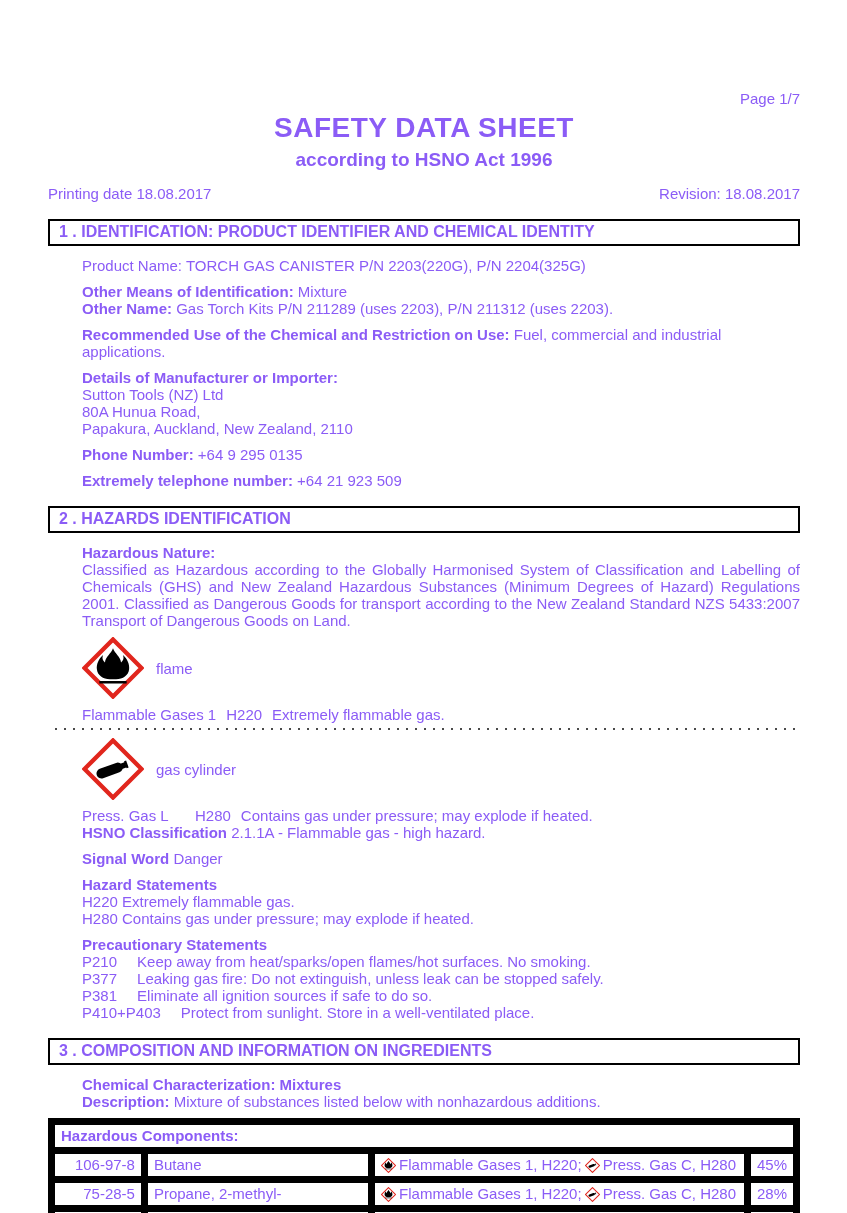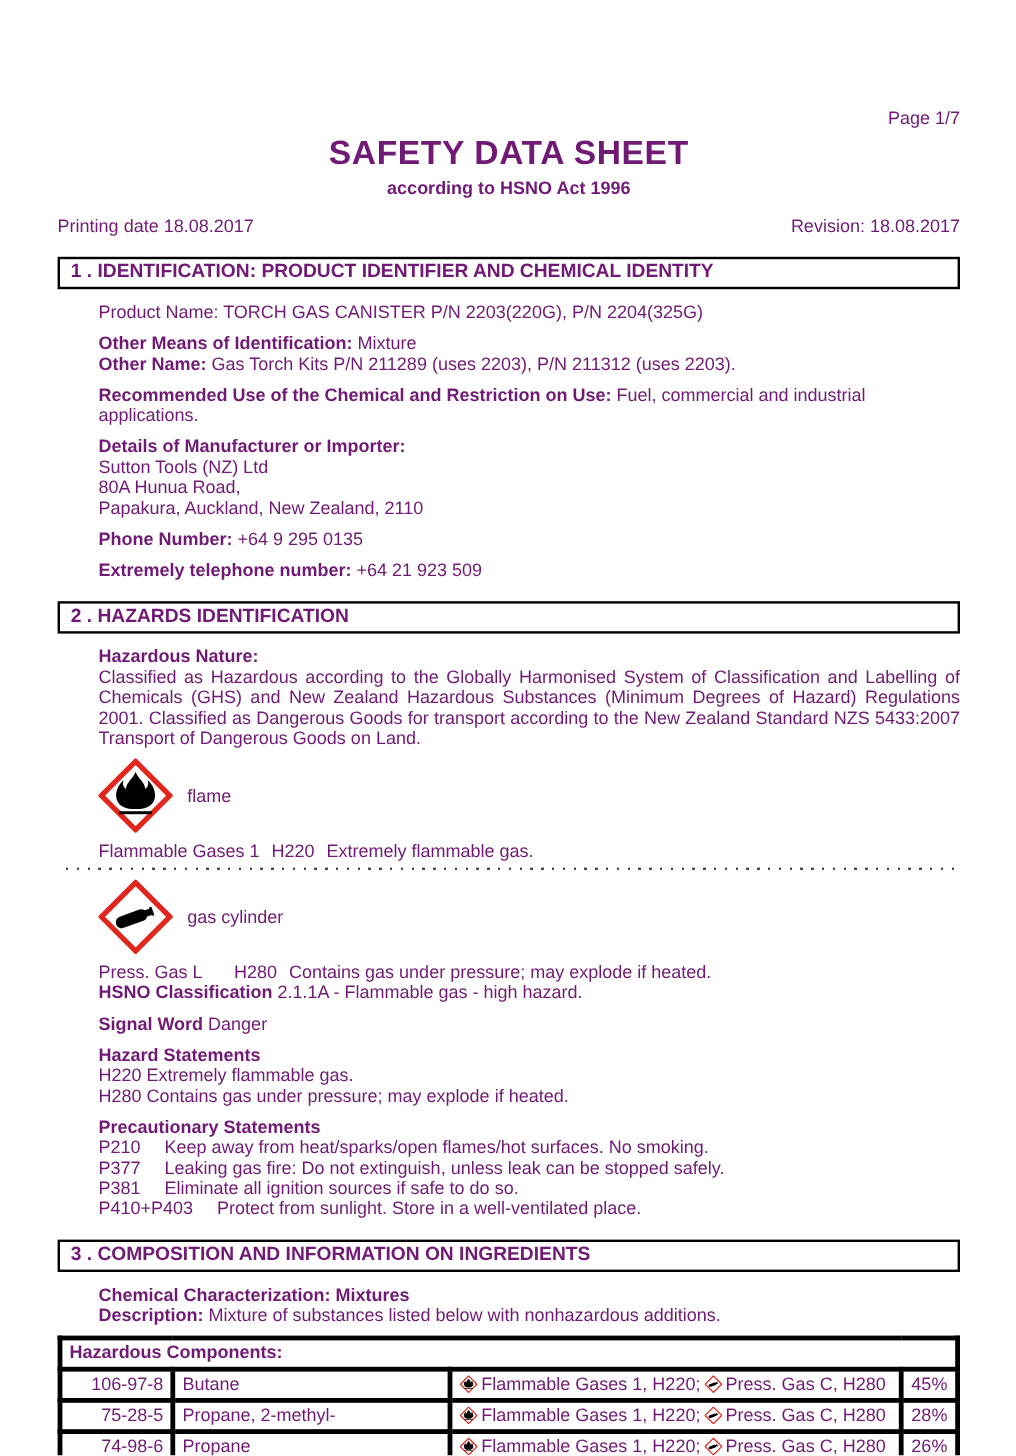--- a/index.html
+++ b/index.html
@@ -1,26 +1,26 @@
 <!DOCTYPE html>
 <html><head>
 <meta charset="utf-8">
 <style>
   * { margin:0; padding:0; box-sizing:border-box; }
   html,body { background:#ffffff; }
   .page {
     width:847px; height:1213px; position:relative; background:#fff;
-    font-family:"Liberation Sans", sans-serif; color:#701a75; font-size:15px;
+    font-family:"Liberation Sans", sans-serif; color:#8b5cf6; font-size:15px;
     overflow:hidden;
   }
   .content { margin-left:48px; width:752px; }
 
   .page-number { padding-top:90px; text-align:right; font-size:15px; }
   .doc-title { text-align:center; font-size:28px; font-weight:bold; margin-top:5px; letter-spacing:0.5px; }
-  .doc-subtitle { text-align:center; font-size:15px; font-weight:bold; margin-top:5px; }
+  .doc-subtitle { text-align:center; font-size:19px; font-weight:bold; margin-top:5px; }
   .dates-row { display:flex; justify-content:space-between; margin-top:14px; }
 
   .section-header {
     border:2px solid #000; font-weight:bold; font-size:16px;
     padding:2px 21px 3px 9px; margin-top:17px; background:#fff;
   }
   .section-body { margin-left:34px; margin-right:0; padding-top:11px; }
 
   .line { line-height:17px; }
   .blk { margin-bottom:9px; }
@@ -43,21 +43,21 @@
   }
 
   .p-row { display:flex; line-height:17px; }
   .p-code { flex:0 0 auto; min-width:55px; padding-right:20px; }
 
   table.components {
     width:100%; border-collapse:collapse; margin-top:8px;
     font-size:15px;
   }
   table.components td {
-    border:4px solid #000000; padding:2px 6px 3px 6px; height:22px; vertical-align:middle;
+    border:7px solid #000000; padding:2px 6px 3px 6px; height:22px; vertical-align:middle;
   }
   table.components { border:1px solid #7d7d7d; }
   td.th-span { font-weight:bold; padding-left:28px; }
   td.cas { width:95px; text-align:right; }
   td.name { width:234px; }
   td.hazards { width:376px; white-space:nowrap; }
   td.pct { width:47px; text-align:center; }
   .mini-ico { width:15px; height:15px; vertical-align:-3px; margin-right:3px; }
   .haz-sep { margin-right:3px; }
 

